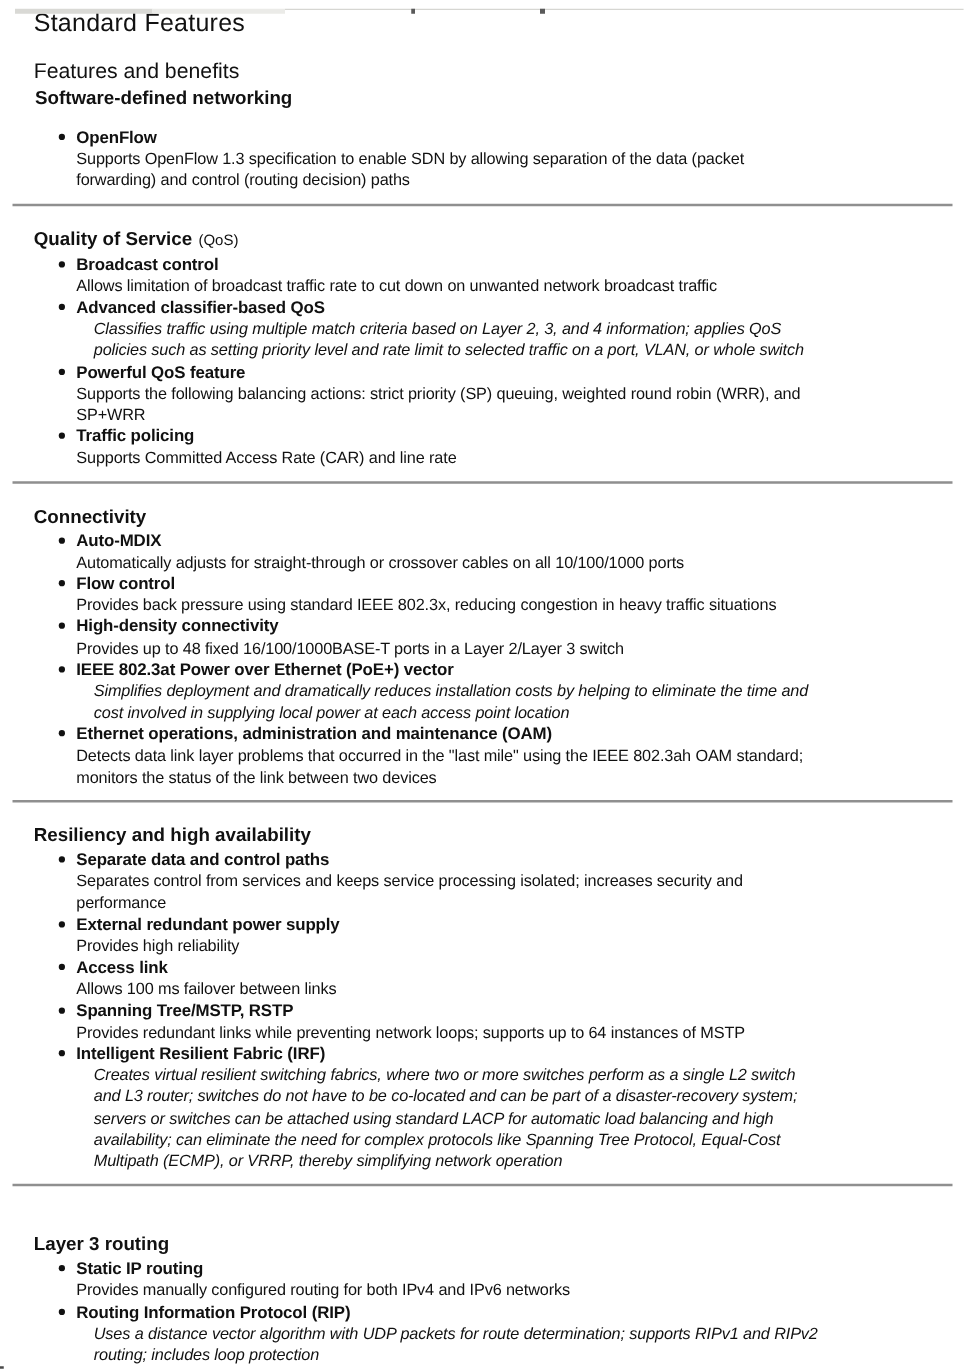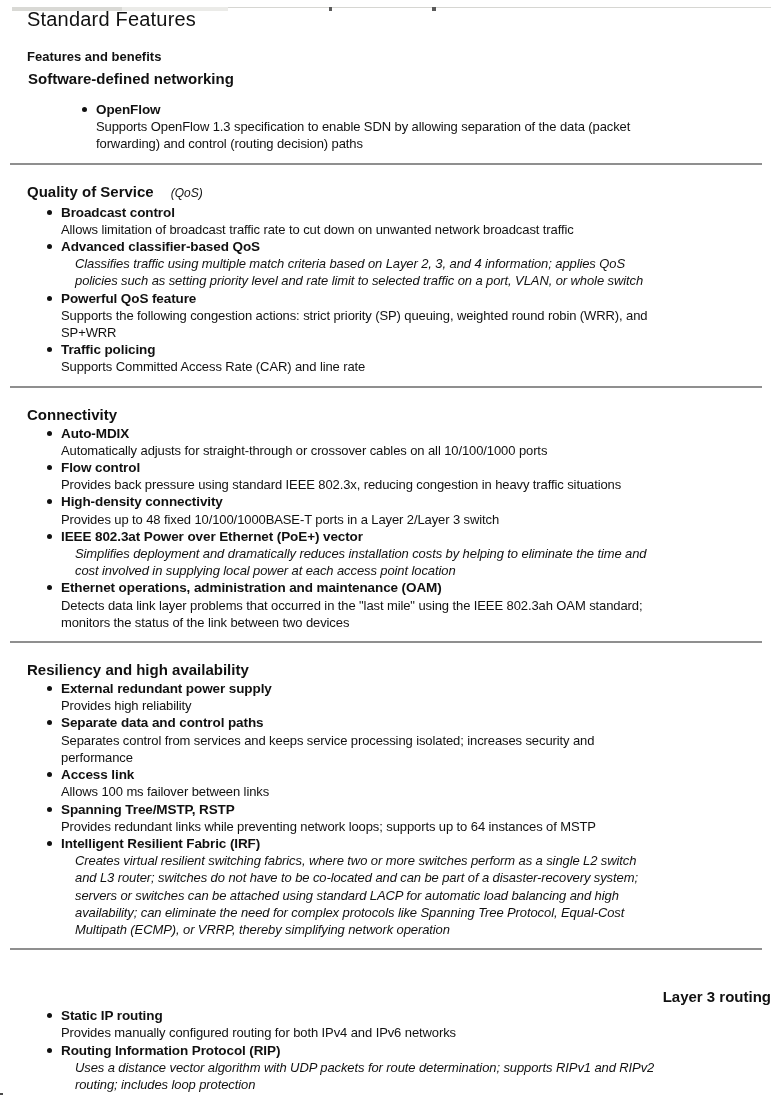--- a/index.html
+++ b/index.html
@@ -21,34 +21,34 @@
   .ts-mark { position: absolute; top: 0; background: #5a5a5a; }
   .m1 { left: 329px; width: 3px; height: 4px; }
   .m2 { left: 432px; width: 4px; height: 4px; }
 
   h1.page-title {
     margin: 7px 0 0 27px;
     font-size: 20px; line-height: 24px; font-weight: normal; letter-spacing: 0.2px;
   }
   h2.group-title {
     margin: 16px 12px 0 27px;
-    font-size: 13px; line-height: 19px; font-weight: bold;
+    font-size: 17px; line-height: 19px; font-weight: normal;
   }
 
   section { margin: 0; }
   section h3 {
     margin: 17px 0 0 27px;
     font-size: 15px; line-height: 19px; font-weight: bold;
   }
   section.first h3 { margin-top: 3px; margin-left: 28px; }
-  section.extra-gap h3 { margin-top: 37px; text-align: right; }
-  .sec-h-suffix { font-weight: normal; font-size: 12px; margin-left: 17px; letter-spacing: 0; font-style: italic; }
+  section.extra-gap h3 { margin-top: 37px; }
+  .sec-h-suffix { font-weight: normal; font-size: 12px; margin-left: 5px; letter-spacing: 0; }
 
   ul.feature-list { list-style: none; margin: 1px 0 0 0; padding: 0; }
-  section.first ul.feature-list { margin-top: 13px; margin-left: 35px; }
+  section.first ul.feature-list { margin-top: 13px; }
 
   li.feature-item { position: relative; margin: 0; padding: 0 0 0 61px; }
   .bullet-dot {
     position: absolute; left: 47px; top: 6px;
     width: 5px; height: 5px; border-radius: 50%; background: #111111;
   }
   .term {
     font-weight: bold; font-size: 13.5px; line-height: 17.2px; letter-spacing: -0.1px;
     white-space: nowrap;
   }
@@ -113,21 +113,21 @@
   <li class="feature-item">
     <span class="bullet-dot"></span>
     <div class="term">Advanced classifier-based QoS</div>
     <div class="desc indent">Classifies traffic using multiple match criteria based on Layer 2, 3, and 4 information; applies QoS
 policies such as setting priority level and rate limit to selected traffic on a port, VLAN, or whole switch</div>
   </li>
 
   <li class="feature-item">
     <span class="bullet-dot"></span>
     <div class="term">Powerful QoS feature</div>
-    <div class="desc">Supports the following congestion actions: strict priority (SP) queuing, weighted round robin (WRR), and
+    <div class="desc">Supports the following balancing actions: strict priority (SP) queuing, weighted round robin (WRR), and
 SP+WRR</div>
   </li>
 
   <li class="feature-item">
     <span class="bullet-dot"></span>
     <div class="term">Traffic policing</div>
     <div class="desc">Supports Committed Access Rate (CAR) and line rate</div>
   </li>
 </ul>
     <hr class="divider">
@@ -146,21 +146,21 @@
 
   <li class="feature-item">
     <span class="bullet-dot"></span>
     <div class="term">Flow control</div>
     <div class="desc">Provides back pressure using standard IEEE 802.3x, reducing congestion in heavy traffic situations</div>
   </li>
 
   <li class="feature-item">
     <span class="bullet-dot"></span>
     <div class="term">High-density connectivity</div>
-    <div class="desc">Provides up to 48 fixed 10/100/1000BASE-T ports in a Layer 2/Layer 3 switch</div>
+    <div class="desc">Provides up to 48 fixed 16/100/1000BASE-T ports in a Layer 2/Layer 3 switch</div>
   </li>
 
   <li class="feature-item">
     <span class="bullet-dot"></span>
     <div class="term">IEEE 802.3at Power over Ethernet (PoE+) vector</div>
     <div class="desc indent">Simplifies deployment and dramatically reduces installation costs by helping to eliminate the time and
 cost involved in supplying local power at each access point location</div>
   </li>
 
   <li class="feature-item">
@@ -173,29 +173,29 @@
     <hr class="divider">
   </section>
 
   <section>
     <h3 class="sec-h">
       <span class="sec-h-main">Resiliency and high availability</span>
     </h3>
     <ul class="feature-list">
   <li class="feature-item">
     <span class="bullet-dot"></span>
-    <div class="term">External redundant power supply</div>
-    <div class="desc">Provides high reliability</div>
-  </li>
-
-  <li class="feature-item">
-    <span class="bullet-dot"></span>
     <div class="term">Separate data and control paths</div>
     <div class="desc">Separates control from services and keeps service processing isolated; increases security and
 performance</div>
+  </li>
+
+  <li class="feature-item">
+    <span class="bullet-dot"></span>
+    <div class="term">External redundant power supply</div>
+    <div class="desc">Provides high reliability</div>
   </li>
 
   <li class="feature-item">
     <span class="bullet-dot"></span>
     <div class="term">Access link</div>
     <div class="desc">Allows 100 ms failover between links</div>
   </li>
 
   <li class="feature-item">
     <span class="bullet-dot"></span>

